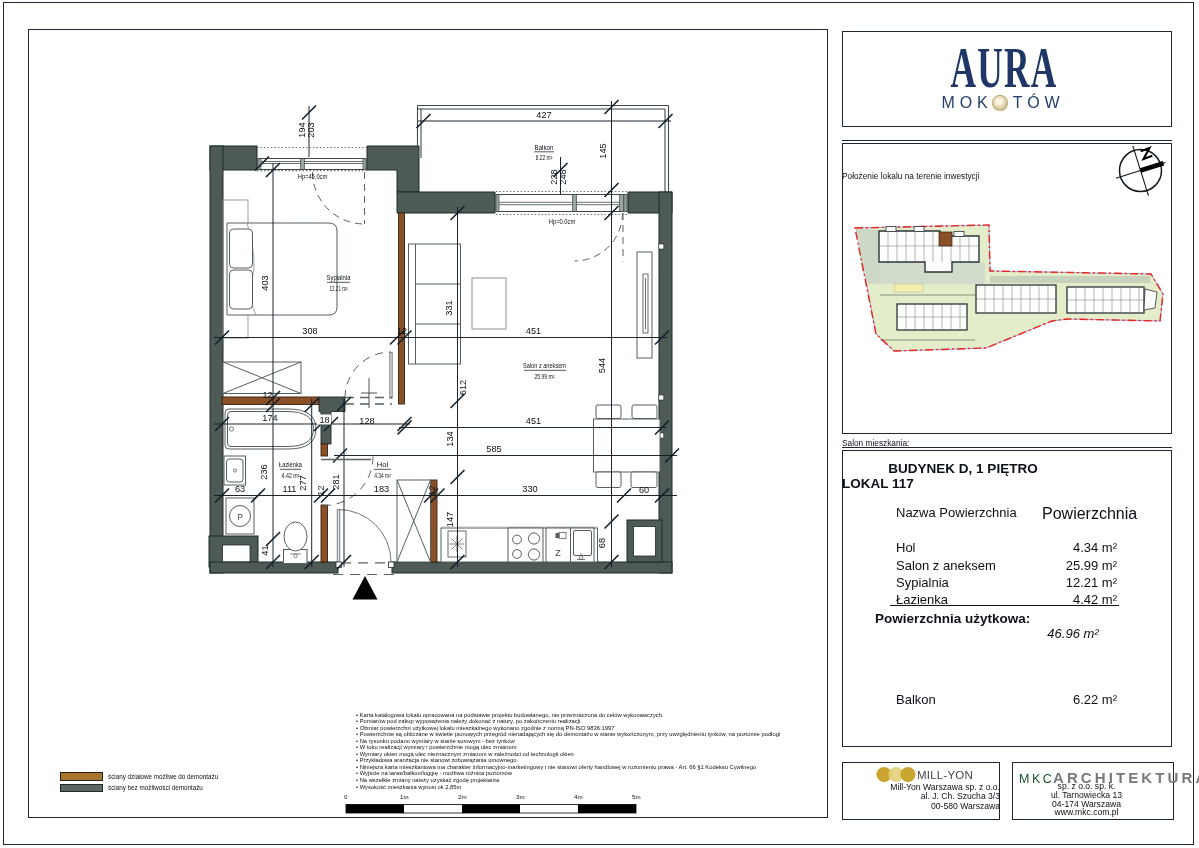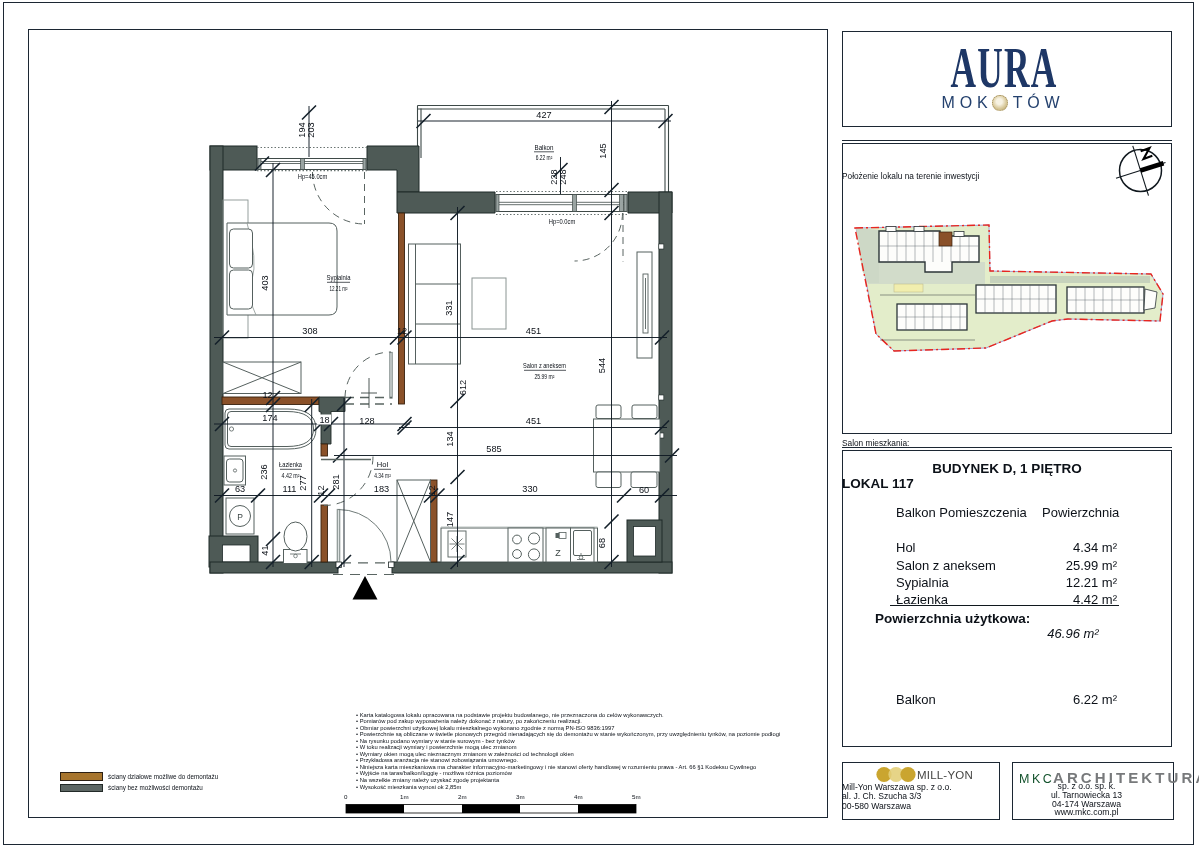--- a/index.html
+++ b/index.html
@@ -493,25 +493,25 @@
 </g>
 <path d="M1145,289 l12,3 -2,16 -11,2 Z" stroke-width="0.8"></path>
 </g>
 </svg>
 
 <div class="t" style="left:842px;top:438px;font-size:8.3px;">Salon mieszkania:</div>
 <div class="abs" style="left:842px;top:447px;width:330px;border-top:1px solid #1c2733;"></div>
 
 <div class="abs" style="left:842px;top:450px;width:328px;height:295px;border:1.5px solid #1c2733;"></div>
 
-<div class="t" style="left:842px;top:461px;width:330px;text-align:center;font-size:13.5px;font-weight:bold;">BUDYNEK D, 1 PIĘTRO</div>
+<div class="t" style="left:798px;top:461px;width:330px;text-align:center;font-size:13.5px;font-weight:bold;">BUDYNEK D, 1 PIĘTRO</div>
 <div class="t" style="left:842px;top:476px;width:330px;font-size:13.5px;font-weight:bold;">LOKAL 117</div>
 
-<div class="t" style="left:896px;top:505px;font-size:13px;">Balkon Pomieszczenia</div>
-<div class="t" style="left:1042px;top:505px;font-size:13px;">Powierzchnia</div>
+<div class="t" style="left:896px;top:505px;font-size:13px;">Nazwa Powierzchnia</div>
+<div class="t" style="left:1042px;top:505px;font-size:16px;">Powierzchnia</div>
 
 <div class="t" style="left:896px;top:540px;font-size:13px;">Hol</div>
 <div class="t" style="left:1037px;top:540px;width:80px;text-align:right;font-size:13px;">4.34 m²</div>
 <div class="t" style="left:896px;top:557.5px;font-size:13px;">Salon z aneksem</div>
 <div class="t" style="left:1037px;top:557.5px;width:80px;text-align:right;font-size:13px;">25.99 m²</div>
 <div class="t" style="left:896px;top:575px;font-size:13px;">Sypialnia</div>
 <div class="t" style="left:1037px;top:575px;width:80px;text-align:right;font-size:13px;">12.21 m²</div>
 <div class="t" style="left:896px;top:592px;font-size:13px;">Łazienka</div>
 <div class="t" style="left:1037px;top:592px;width:80px;text-align:right;font-size:13px;">4.42 m²</div>
 <div class="abs" style="left:890px;top:605px;width:229px;border-top:1.6px solid #10181e;"></div>
@@ -521,21 +521,21 @@
 <div class="t" style="left:896px;top:692px;font-size:13px;">Balkon</div>
 <div class="t" style="left:1037px;top:692px;width:80px;text-align:right;font-size:13px;">6.22 m²</div>
 
 <div class="abs" style="left:842px;top:762px;width:156px;height:56px;border:1.5px solid #1c2733;"></div>
 <svg class="abs" style="left:842px;top:762px" width="156" height="56" viewBox="0 0 156 56">
 <circle cx="42" cy="12.5" r="7.6" fill="#caa52f"></circle>
 <circle cx="54" cy="12.5" r="7.6" fill="#e3cf7a" fill-opacity="0.9"></circle>
 <circle cx="66" cy="12.5" r="7.6" fill="#caa52f"></circle>
 <text x="75" y="16.5" font-size="11.5" fill="#454543" font-family="Liberation Sans, sans-serif" letter-spacing="0.2">MILL-YON</text>
 </svg>
-<div class="t" style="left:842px;top:783px;width:158px;text-align:left;font-size:8.6px;line-height:9.3px;">Mill-Yon Warszawa sp. z o.o.<br>al. J. Ch. Szucha 3/3<br>00-580 Warszawa</div>
+<div class="t" style="left:842px;top:783px;width:158px;text-align:right;font-size:8.6px;line-height:9.3px;">Mill-Yon Warszawa sp. z o.o.<br>al. J. Ch. Szucha 3/3<br>00-580 Warszawa</div>
 
 <div class="abs" style="left:1012px;top:762px;width:160px;height:56px;border:1.5px solid #1c2733;"></div>
 <div class="t" style="left:1019px;top:772px;font-size:12.5px;color:#14532d;letter-spacing:2.5px;">MKC</div>
 <div class="t" style="left:1053px;top:769px;font-size:15px;color:#77797b;letter-spacing:3.1px;font-weight:bold;">ARCHITEKTURA</div>
 <div class="t" style="left:1012px;top:782px;width:149px;text-align:center;font-size:8.6px;line-height:8.8px;">sp. z o.o. sp. k.<br>ul. Tarnowiecka 13<br>04-174 Warszawa<br>www.mkc.com.pl</div>
 
 <div class="abs" style="left:60px;top:772px;width:41px;height:6.5px;background:#a7752e;border:1px solid #2c2014;"></div>
 <div class="t" style="left:108px;top:772.5px;font-size:6.3px;">ściany działowe możliwe do demontażu</div>
 
 <div class="abs" style="left:60px;top:783.5px;width:41px;height:6.5px;background:#5c6663;border:1px solid #222a28;"></div>

